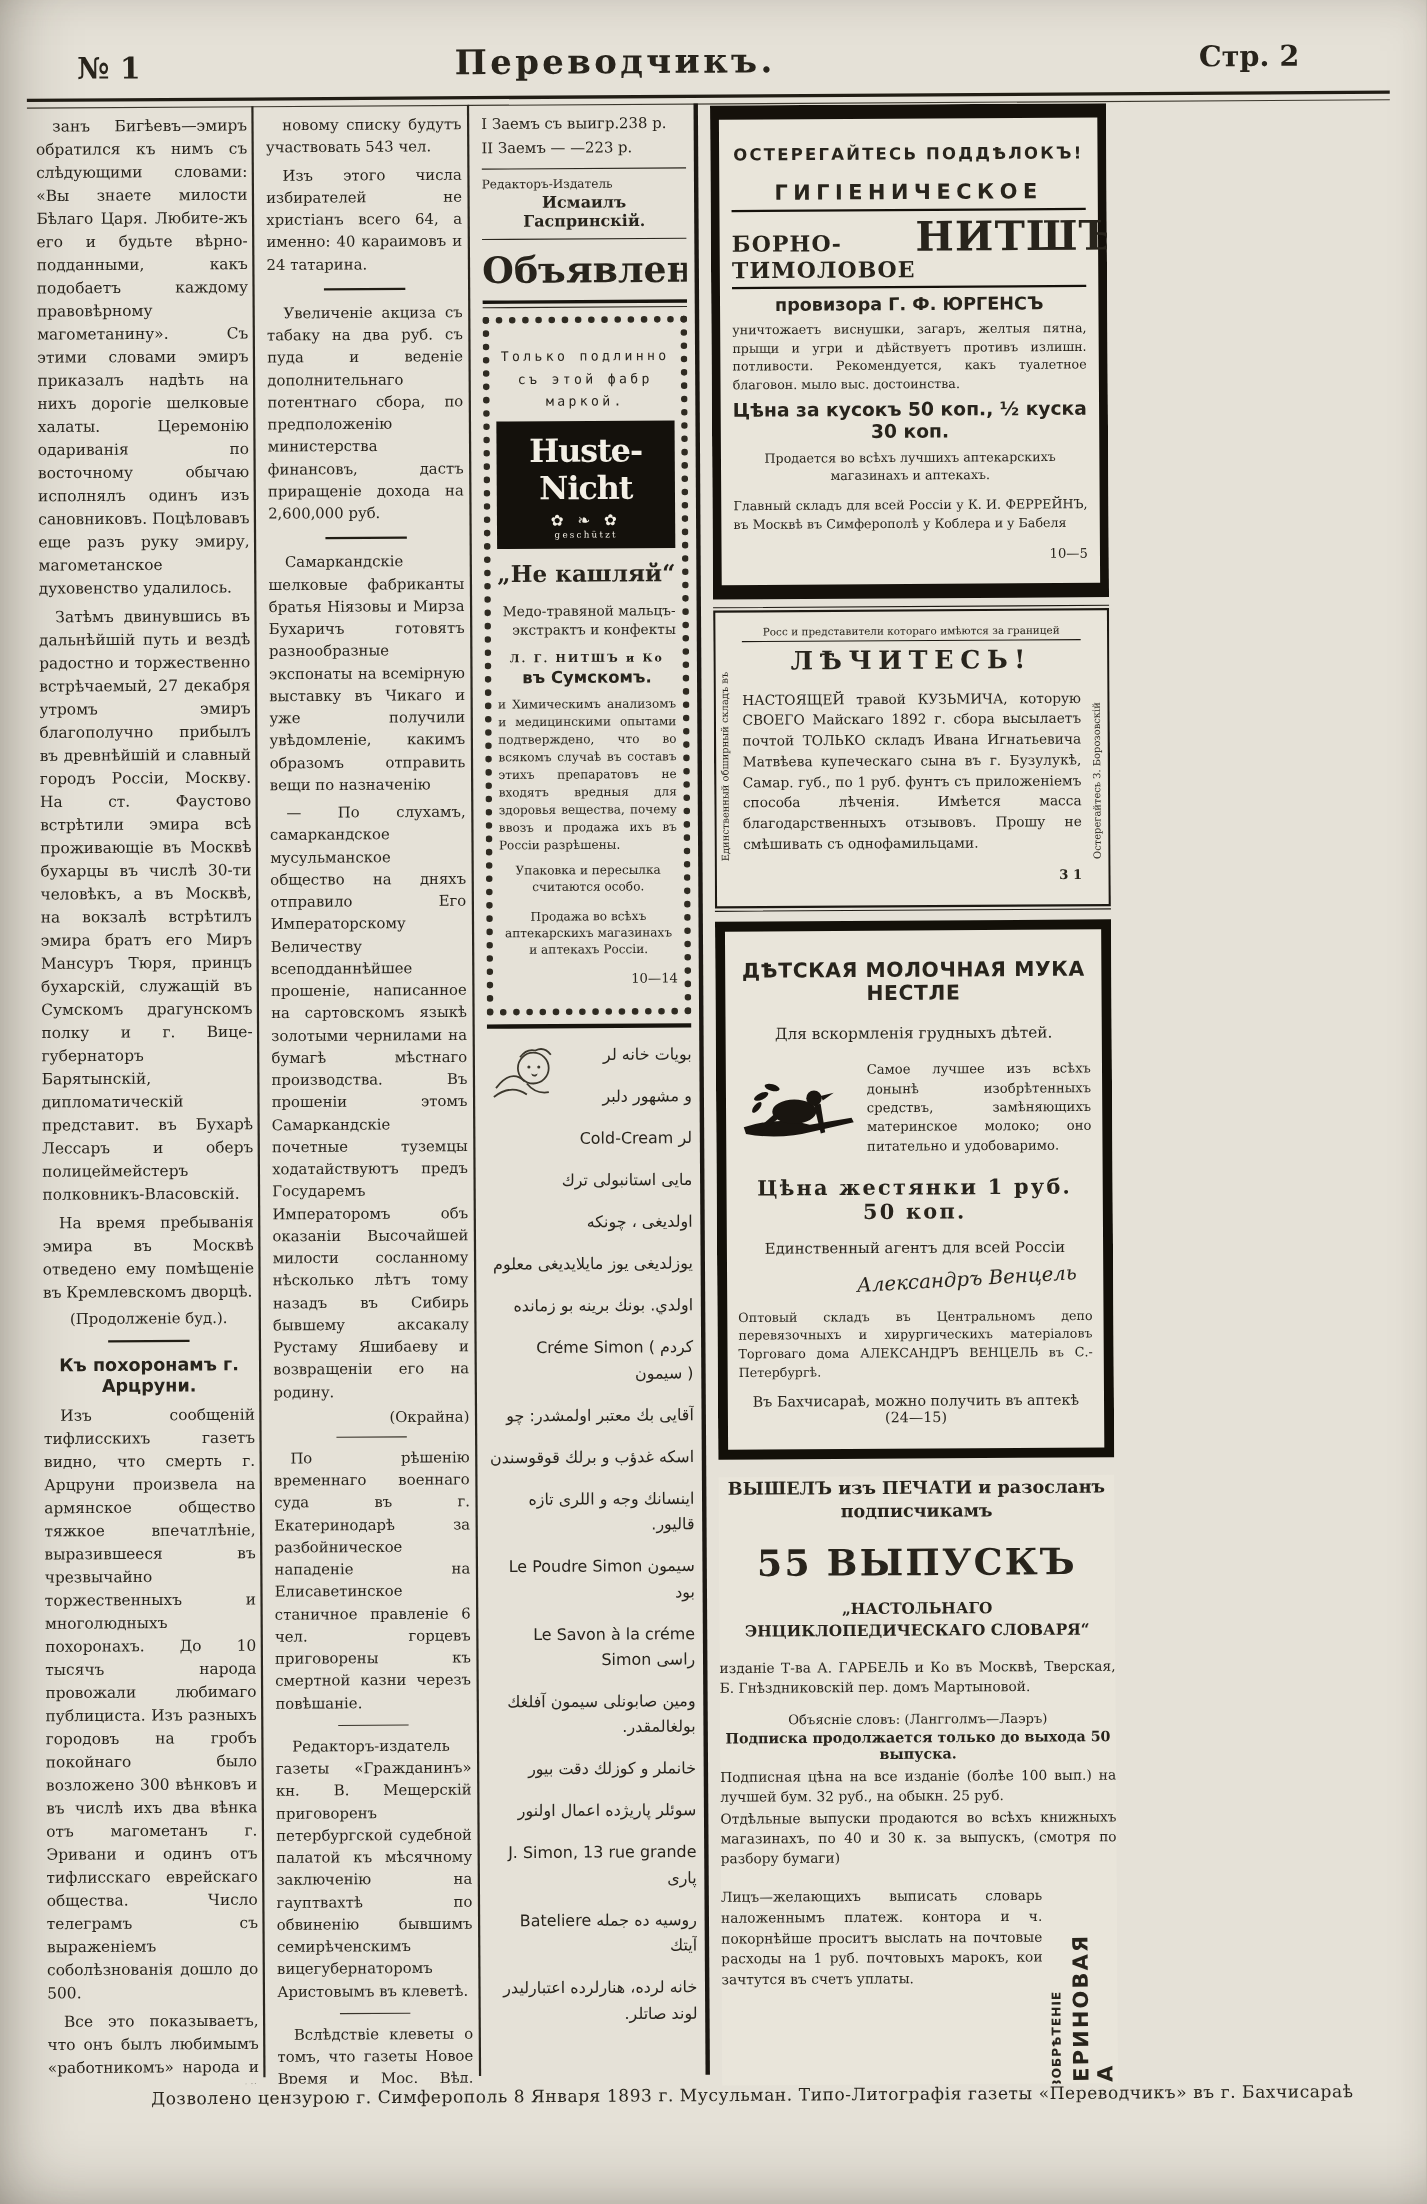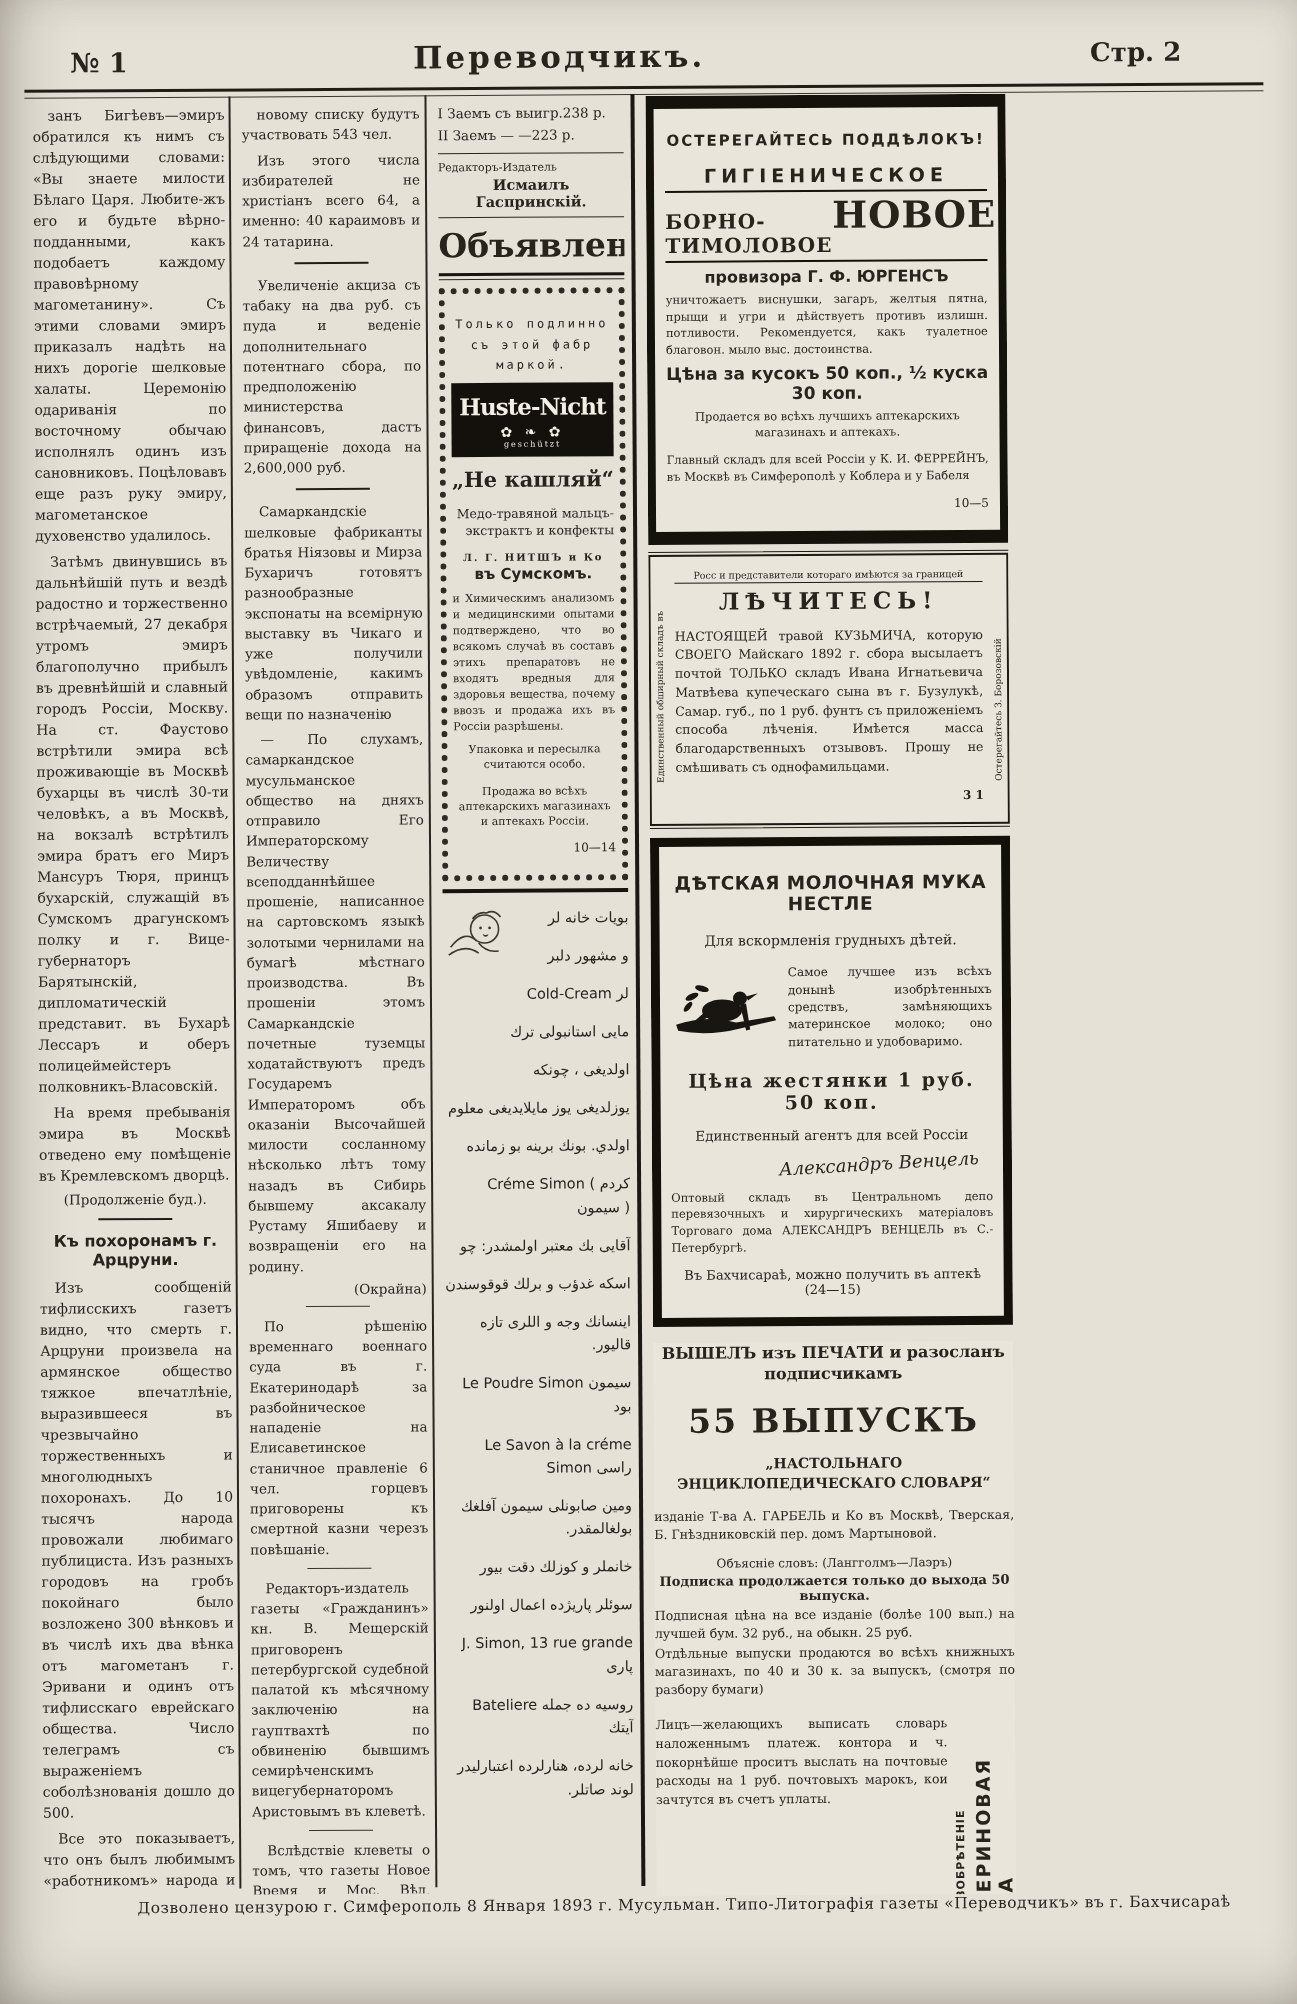--- a/index.html
+++ b/index.html
@@ -34,21 +34,21 @@
   .loan{display:flex;justify-content:flex-start;font-size:13.5px;line-height:1.6;}
   .ed-label{font-size:11px;margin:4px 0 0;}
   .ed-name{text-align:center;font-size:14.5px;font-weight:bold;margin:2px 0 4px;}
   .ads-title{text-align:center;font-size:33px;margin:8px 0 6px;}
   .hr1{border-top:1px solid #2a261e;margin:7px 0;}
   .hr-heavy{border-top:4px solid #17140e;margin:8px 0;}
   .hr-dbl{border-top:3px solid #17140e;border-bottom:1px solid #2a261e;height:3px;margin:8px 0;}
   .huste{border:6px dotted #2f2b22;padding:8px 6px;margin:4px 0 6px;}
   .huste .only{font-family:"DejaVu Sans Mono",monospace;font-size:12px;letter-spacing:3px;text-align:center;line-height:1.7;margin-bottom:8px;}
   .huste-logo{background:#14110c;color:#f3efe5;text-align:center;padding:10px 4px 8px;margin:0 0 10px;}
-  .huste-logo .big{font-size:23px;font-weight:bold;letter-spacing:-1px;display:block;}
+  .huste-logo .big{font-size:29px;font-weight:bold;letter-spacing:-1px;display:block;}
   .huste-logo .leaf{font-size:14px;letter-spacing:4px;display:block;margin-top:4px;}
   .huste-logo .sm{font-size:8px;letter-spacing:2px;display:block;}
   .huste .t{font-size:21px;font-weight:bold;text-align:center;margin:4px 0 6px;}
   .huste .l1{font-size:12.5px;text-align:right;line-height:1.4;}
   .huste .l2{font-size:10px;font-weight:bold;letter-spacing:2px;text-align:center;margin:5px 0 2px;}
   .huste .l3{font-size:15px;font-weight:bold;text-align:center;margin:2px 0 8px;font-family:"DejaVu Sans",sans-serif;}
   .huste .body{font-size:11px;line-height:1.45;text-align:justify;margin:0 0 7px;}
   .huste .price{font-size:12.5px;line-height:1.55;text-align:justify;font-weight:bold;margin:0 0 6px;}
   .huste .pack{font-size:11px;text-align:center;line-height:1.4;margin:0 0 6px;}
   .huste .sale{font-size:11px;text-align:center;line-height:1.4;}
@@ -222,21 +222,21 @@
   </section>
 
   <section class="col c4">
 
     <div class="ad soap">
       <p class="l1">ОСТЕРЕГАЙТЕСЬ ПОДДѢЛОКЪ!</p>
       <p class="l2">ГИГІЕНИЧЕСКОЕ</p>
       <div class="rule"></div>
       <div class="row">
         <span class="l3a">БОРНО-ТИМОЛОВОЕ</span>
-        <span class="l3b">НОВОЕ</span>
+        <span class="l3b">НИТШЪ</span>
       </div>
       <div class="rule"></div>
       <p class="l4">провизора Г. Ф. ЮРГЕНСЪ</p>
       <p class="body">уничтожаетъ виснушки, загаръ, желтыя пятна, прыщи и угри и дѣйствуетъ противъ излишн. потливости. Рекомендуется, какъ туалетное благовон. мыло выс. достоинства.</p>
       <p class="price">Цѣна за кусокъ 50 коп., ½ куска 30 коп.</p>
       <p class="sale">Продается во всѣхъ лучшихъ аптекарскихъ магазинахъ и аптекахъ.</p>
       <p class="depot">Главный складъ для всей Россіи у К. И. ФЕРРЕЙНЪ, въ Москвѣ въ Симферополѣ у Коблера и у Бабеля</p>
       <p class="num">10—5</p>
     </div>
 

